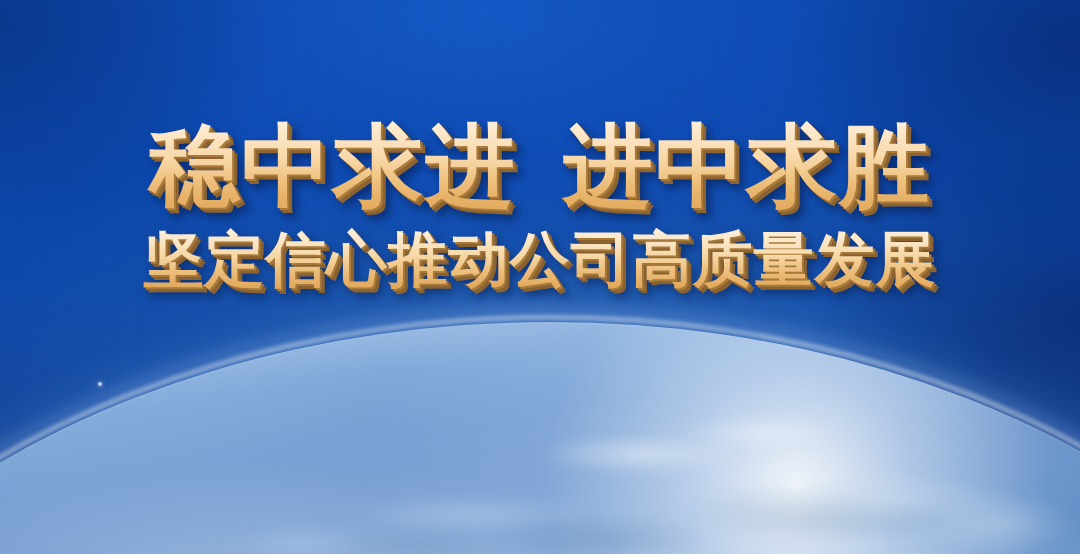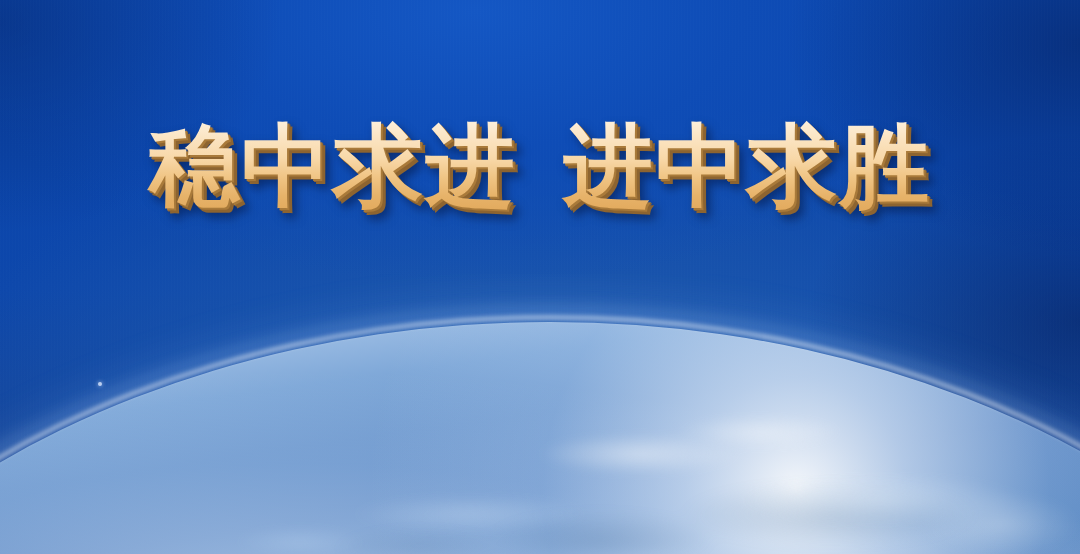--- a/index.html
+++ b/index.html
@@ -214,15 +214,16 @@
     <div class="rim2"></div>
     <div class="earth"></div>
     <div class="rim"></div>
     <div class="land"></div>
     <div class="clouds"></div>
 
   </div>
 
   <div class="copy">
     <div class="headline"><span>稳中求进</span><span class="gap"></span><span>进中求胜</span></div>
+    <div class="subline">坚定信心推动公司高质量发展</div>
   </div>
 
 </div>
 
 </body></html>

